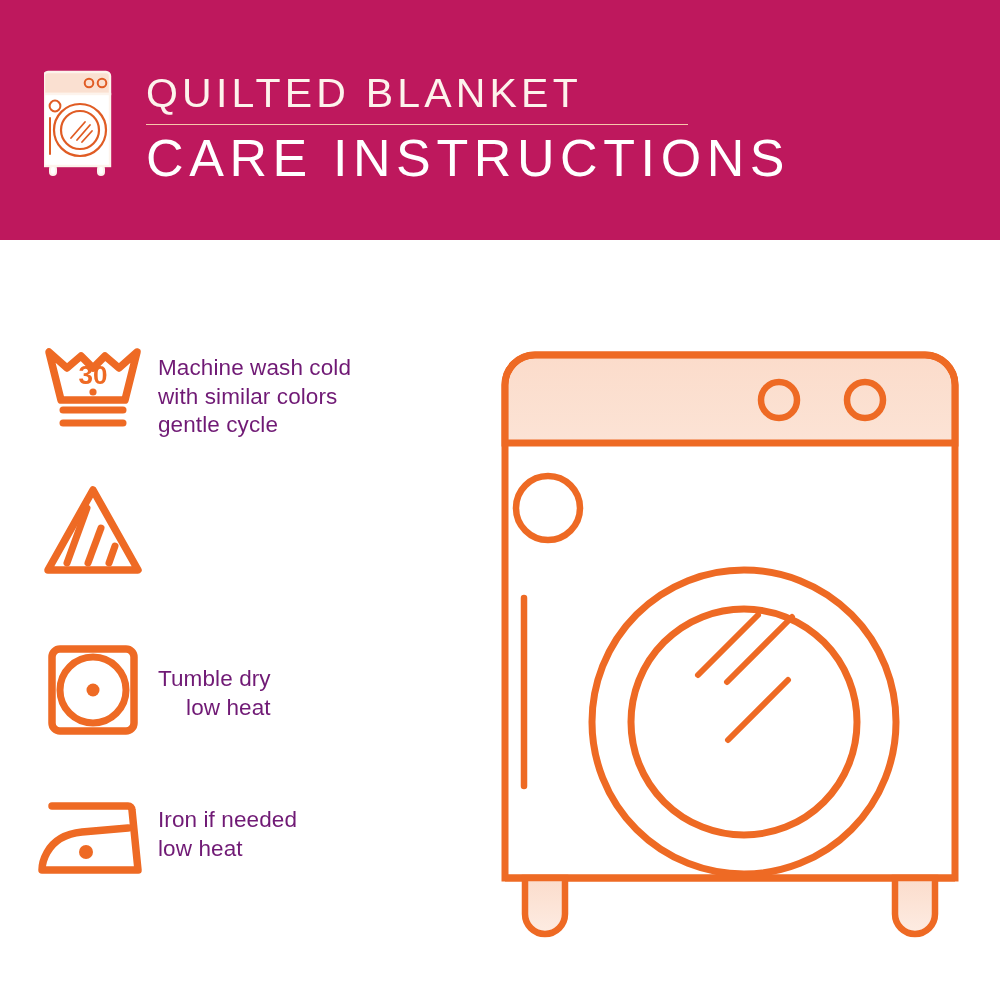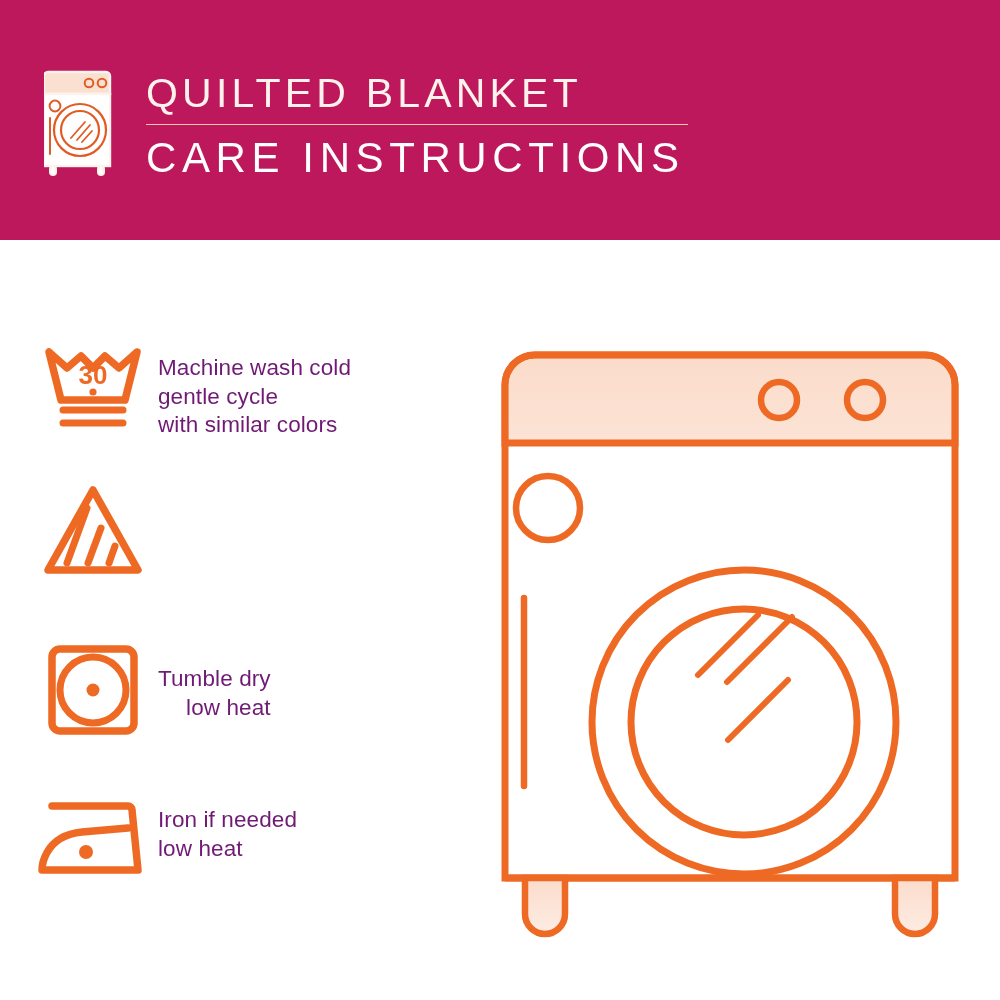--- a/index.html
+++ b/index.html
@@ -50,21 +50,21 @@
   }
   #title-rule {
     height: 1px;
     background: #f6c7ab;
     margin: 6px 0 8px 0;
     width: 542px;
   }
   #title-sub {
     font-family: "Liberation Sans", sans-serif;
     font-weight: 400;
-    font-size: 42px;
+    font-size: 52px;
     letter-spacing: 5.6px;
     color: #ffffff;
     line-height: 50px;
     white-space: nowrap;
   }
 
   
   #care-list {
     position: absolute;
     left: 0;
@@ -158,22 +158,22 @@
         <svg viewBox="0 0 104 94" width="104" height="94" aria-hidden="true">
           <path d="M8 14 L20 62 H84 L96 14 L78 30 L64 18 L52 30 L40 18 L26 30 Z" fill="none" stroke="#ee6a24" stroke-width="7.5" stroke-linejoin="round" stroke-linecap="round"></path>
           <text x="52" y="46" text-anchor="middle" font-family="Liberation Sans, sans-serif" font-size="26" font-weight="bold" fill="#ee6a24">30</text>
           <circle cx="52" cy="54" r="3.6" fill="#ee6a24"></circle>
           <line x1="22" y1="72" x2="82" y2="72" stroke="#ee6a24" stroke-width="7" stroke-linecap="round"></line>
           <line x1="22" y1="85" x2="82" y2="85" stroke="#ee6a24" stroke-width="7" stroke-linecap="round"></line>
         </svg>
       </div>
       <div class="care-text">
         <div>Machine wash cold</div>
+        <div>with similar colors</div>
         <div>gentle cycle</div>
-        <div>with similar colors</div>
       </div>
     </div>
 
     <div class="care-row" data-row="1">
       <div class="care-symbol">
         <svg viewBox="0 0 108 96" width="108" height="96" aria-hidden="true">
           <path d="M54 8 L99 88 H9 Z" fill="none" stroke="#ee6a24" stroke-width="7.5" stroke-linejoin="round"></path>
           <line x1="48" y1="26" x2="28" y2="81" stroke="#ee6a24" stroke-width="7" stroke-linecap="round"></line>
           <line x1="62" y1="46" x2="49" y2="81" stroke="#ee6a24" stroke-width="7" stroke-linecap="round"></line>
           <line x1="76" y1="64" x2="70" y2="81" stroke="#ee6a24" stroke-width="7" stroke-linecap="round"></line>

